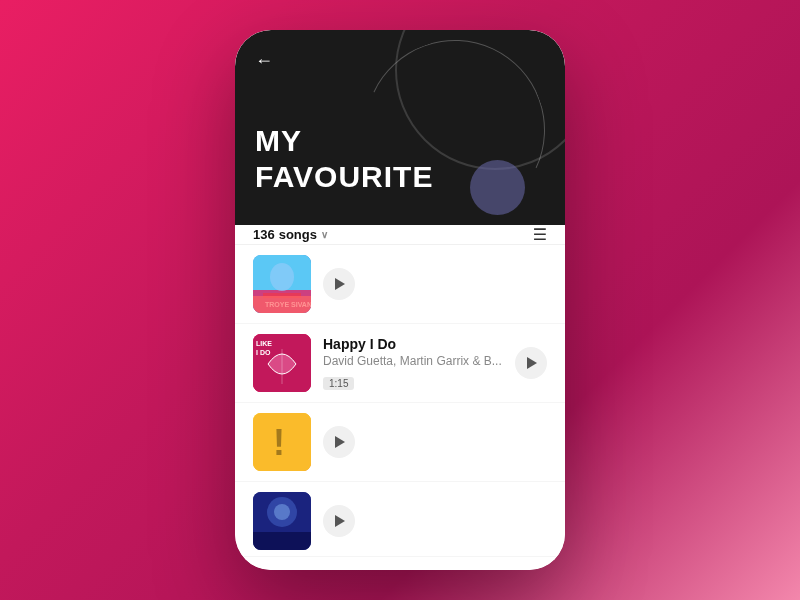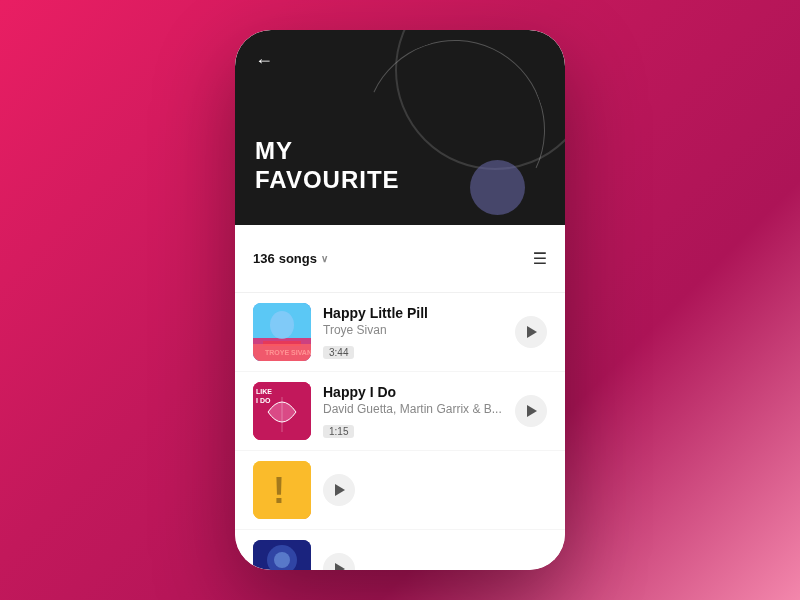--- a/index.html
+++ b/index.html
@@ -76,39 +76,39 @@
       color: #fff;
       font-size: 18px;
       cursor: pointer;
     }
 
     .header-title {
       position: absolute;
       bottom: 30px;
       left: 20px;
       color: #fff;
-      font-size: 24px;
+      font-size: 30px;
       font-weight: 800;
       line-height: 1.2;
       letter-spacing: 1px;
       text-transform: uppercase;
     }
 
     .content {
       flex: 1;
       background: #fff;
       overflow-y: auto;
       border-radius: 0 0 36px 36px;
     }
 
     .songs-header {
       display: flex;
       align-items: center;
       justify-content: space-between;
-      padding: 24px 18px;
+      padding: 0 18px;
       border-bottom: 1px solid #f0f0f0;
     }
 
     .songs-count {
       font-size: 13px;
       color: #333;
       display: flex;
       align-items: center;
       gap: 4px;
     }
@@ -261,25 +261,20 @@
 
     <div class="song-item">
       <div class="album-art album-art-1">
         <svg width="58" height="58" viewBox="0 0 58 58" xmlns="http://www.w3.org/2000/svg">
           <rect width="58" height="58" fill="#5bc8f5"></rect>
           <rect y="35" width="58" height="23" fill="#e91e63" opacity="0.8"></rect>
           <ellipse cx="29" cy="22" rx="12" ry="14" fill="#90caf9" opacity="0.7"></ellipse>
           <rect x="10" y="38" width="38" height="5" fill="rgba(255,50,50,0.5)"></rect>
           <text x="12" y="52" fill="white" font-size="7" font-weight="bold" font-family="Arial">TROYE SIVAN</text>
         </svg>
-      </div>
-      <div class="song-info">
-        <div class="song-title">Happy Little Pill</div>
-        <div class="song-artist">Troye Sivan</div>
-        <span class="song-duration">3:44</span>
       </div>
       <div class="play-btn">
         <div class="play-icon"></div>
       </div>
     </div>
 
     <div class="song-item">
       <div class="album-art album-art-2">
         <svg width="58" height="58" viewBox="0 0 58 58" xmlns="http://www.w3.org/2000/svg">
           <rect width="58" height="58" fill="#e91e63"></rect>

